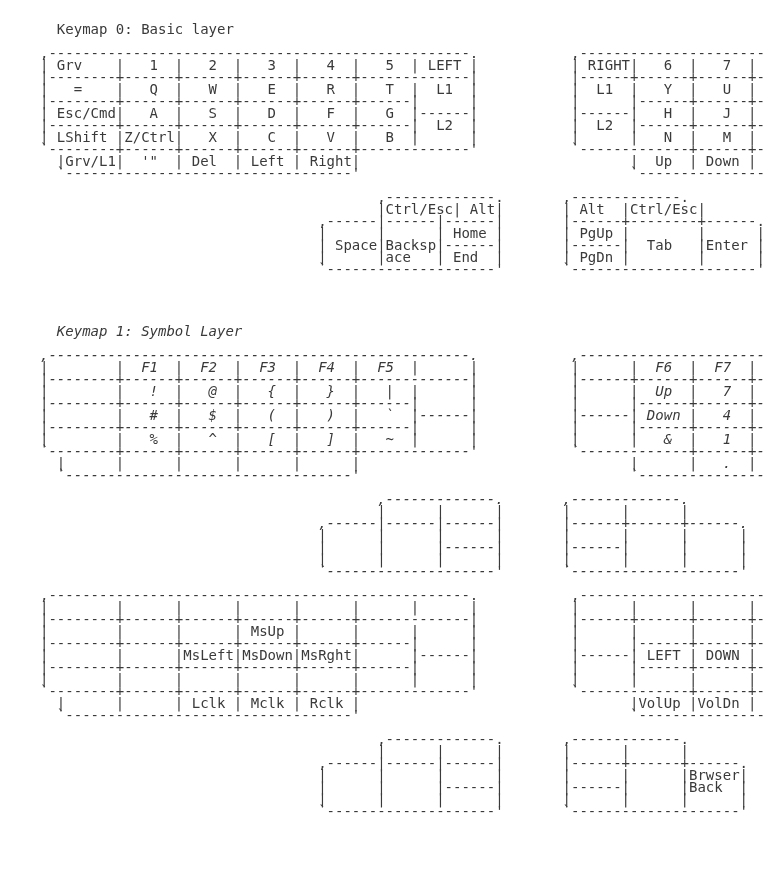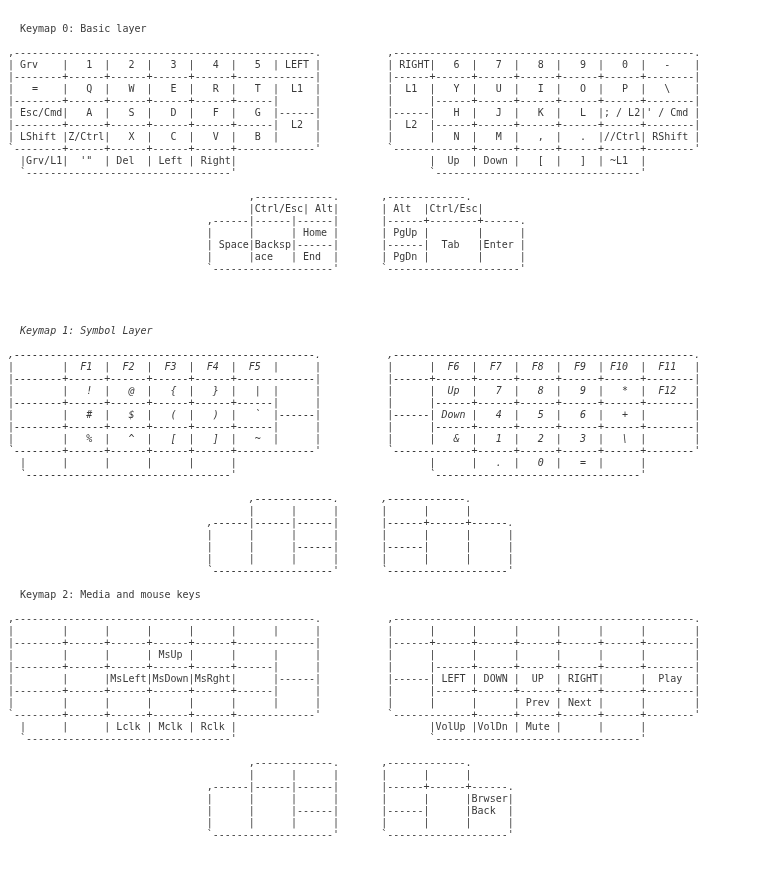--- a/index.html
+++ b/index.html
@@ -9,23 +9,24 @@
   }
   body {
     width: 765px;
     height: 883px;
     overflow: hidden;
   }
   .doc {
     box-sizing: border-box;
     padding: 23px 0 0 8px;
     font-family: "DejaVu Sans Mono", "Liberation Mono", monospace;
-    font-size: 10px;
+    font-size: 14px;
     line-height: 12px;
     color: #3a3a3a;
+    margin-left: 32px;
   }
   .keymap-section { display: block; }
   .keymap-title {
     white-space: pre;
     padding-left: 2ch;
     margin: 0 0 12px 0;
   }
   .keymap-art {
     font-family: inherit;
     font-size: inherit;
@@ -83,21 +84,20 @@
                                         ,-------------.       ,-------------.
                                         |      |      |       |      |      |
                                  ,------|------|------|       |------+------+------.
                                  |      |      |      |       |      |      |      |
                                  |      |      |------|       |------|      |      |
                                  |      |      |      |       |      |      |      |
                                  `--------------------'       `--------------------'</pre>
   </section>
 
   <section class="keymap-section section-2">
-    <div class="keymap-title">Keymap 2: Media and mouse keys</div>
     <pre class="keymap-art">,--------------------------------------------------.           ,--------------------------------------------------.
 |        |      |      |      |      |      |      |           |      |      |      |      |      |      |        |
 |--------+------+------+------+------+-------------|           |------+------+------+------+------+------+--------|
 |        |      |      | MsUp |      |      |      |           |      |      |      |      |      |      |        |
 |--------+------+------+------+------+------|      |           |      |------+------+------+------+------+--------|
 |        |      |MsLeft|MsDown|MsRght|      |------|           |------| LEFT | DOWN |  UP  | RIGHT|      |  Play  |
 |--------+------+------+------+------+------|      |           |      |------+------+------+------+------+--------|
 |        |      |      |      |      |      |      |           |      |      |      | Prev | Next |      |        |
 `--------+------+------+------+------+-------------'           `-------------+------+------+------+------+--------'
   |      |      | Lclk | Mclk | Rclk |                                |VolUp |VolDn | Mute |      |      |

